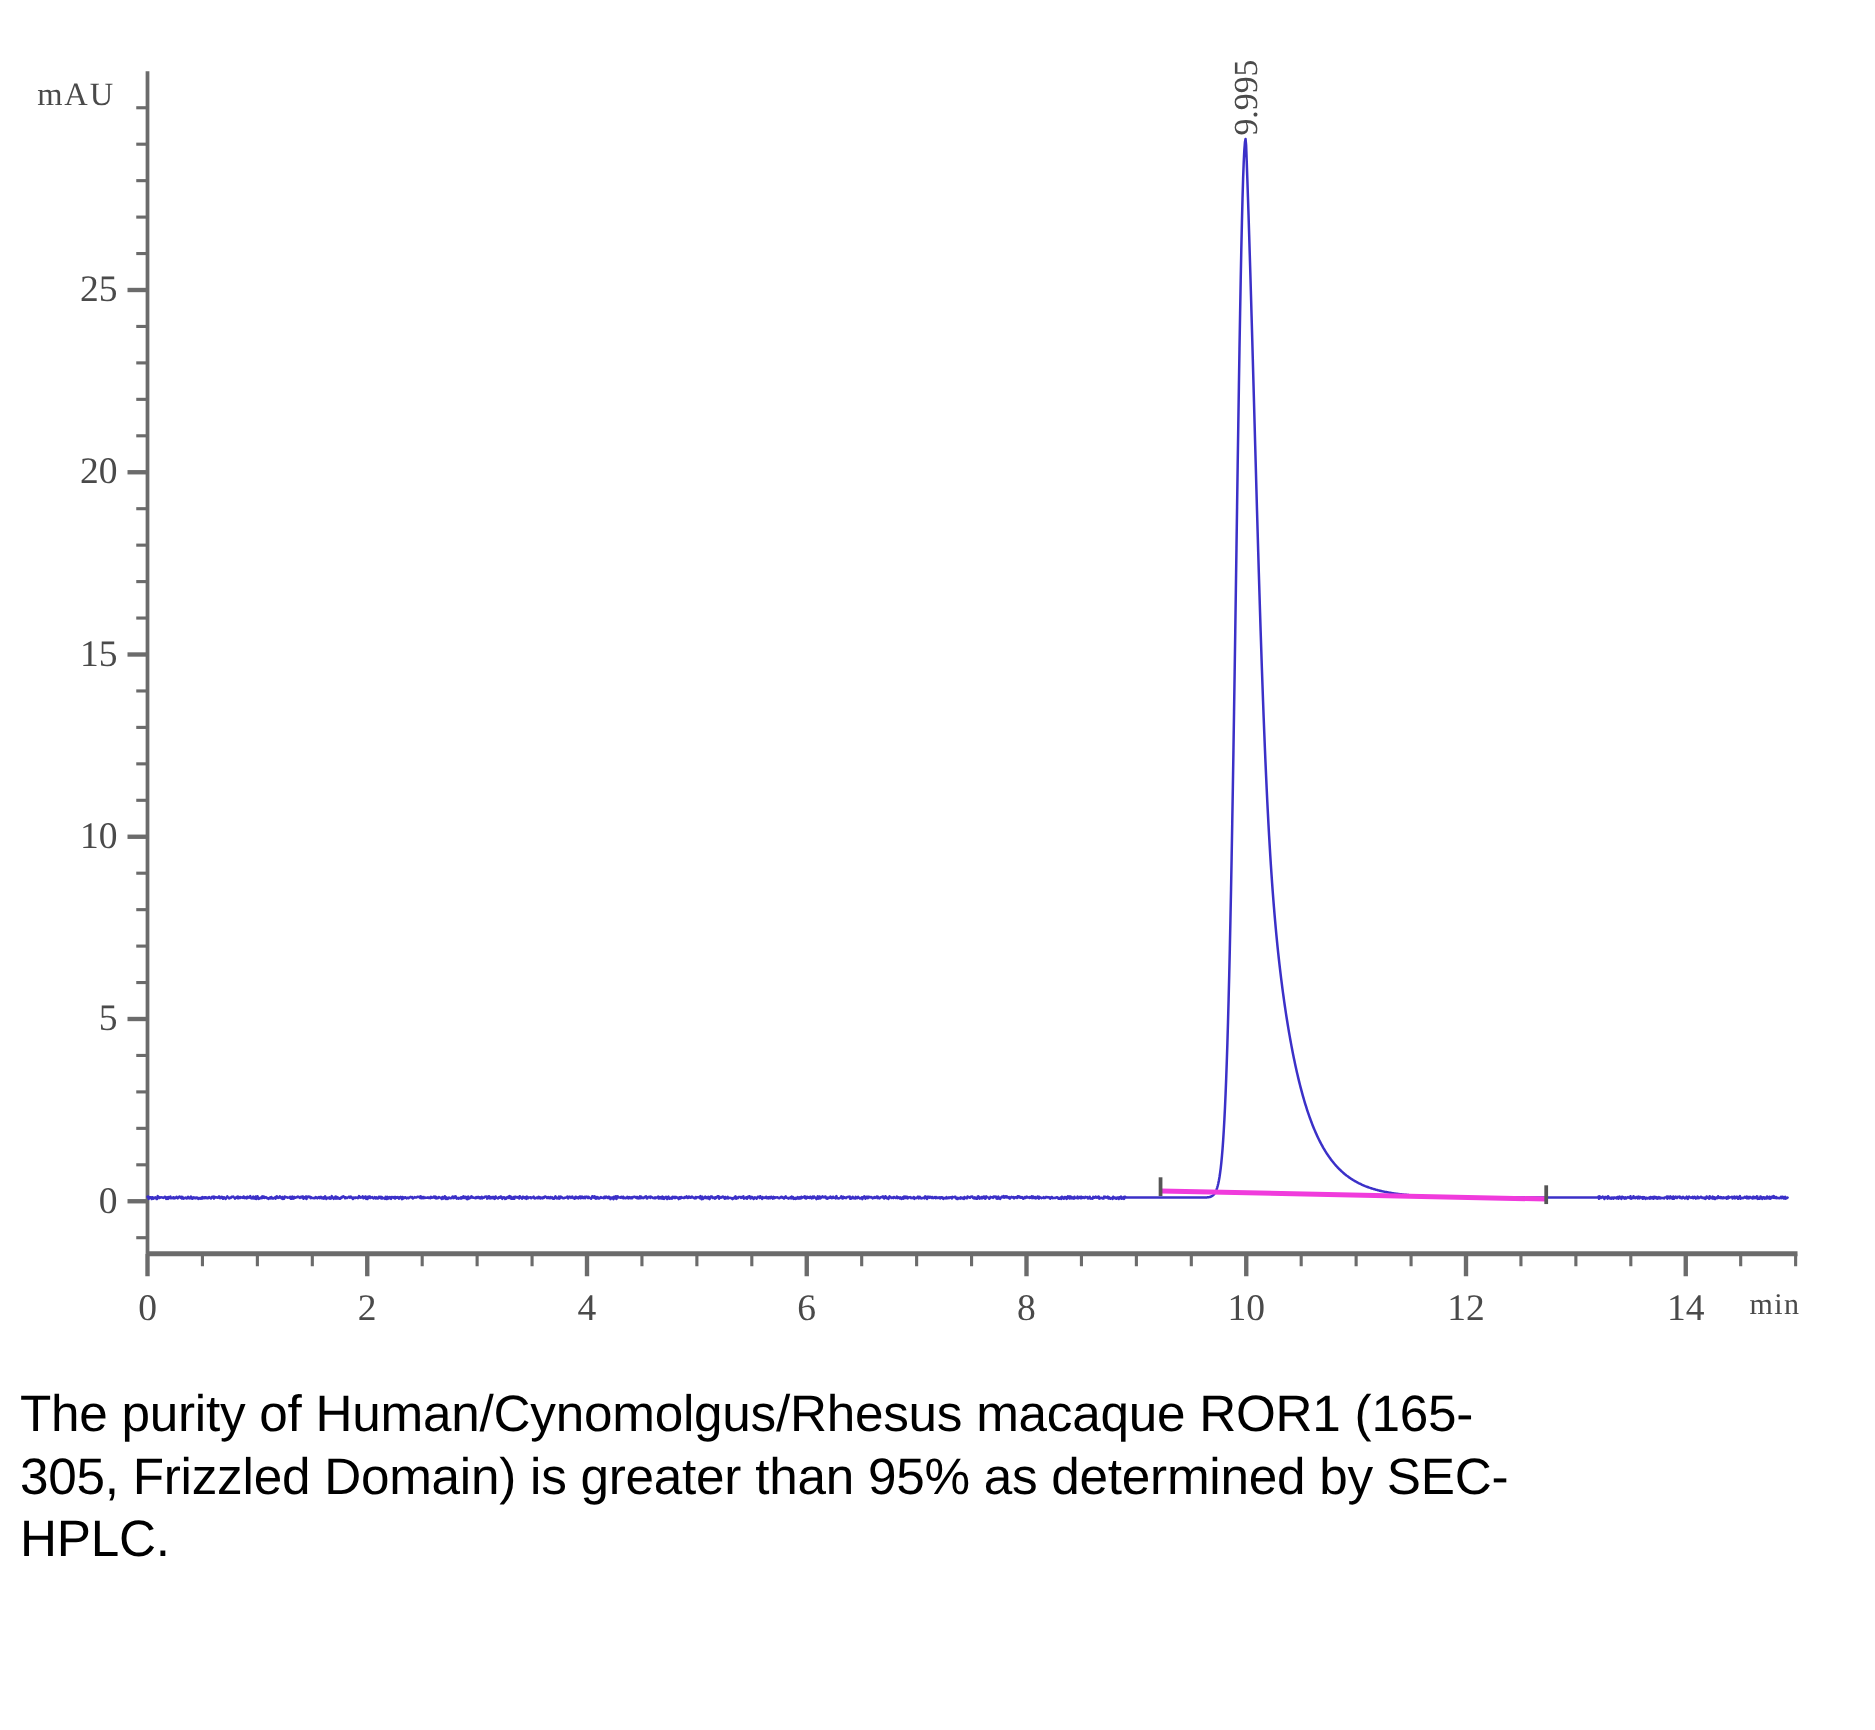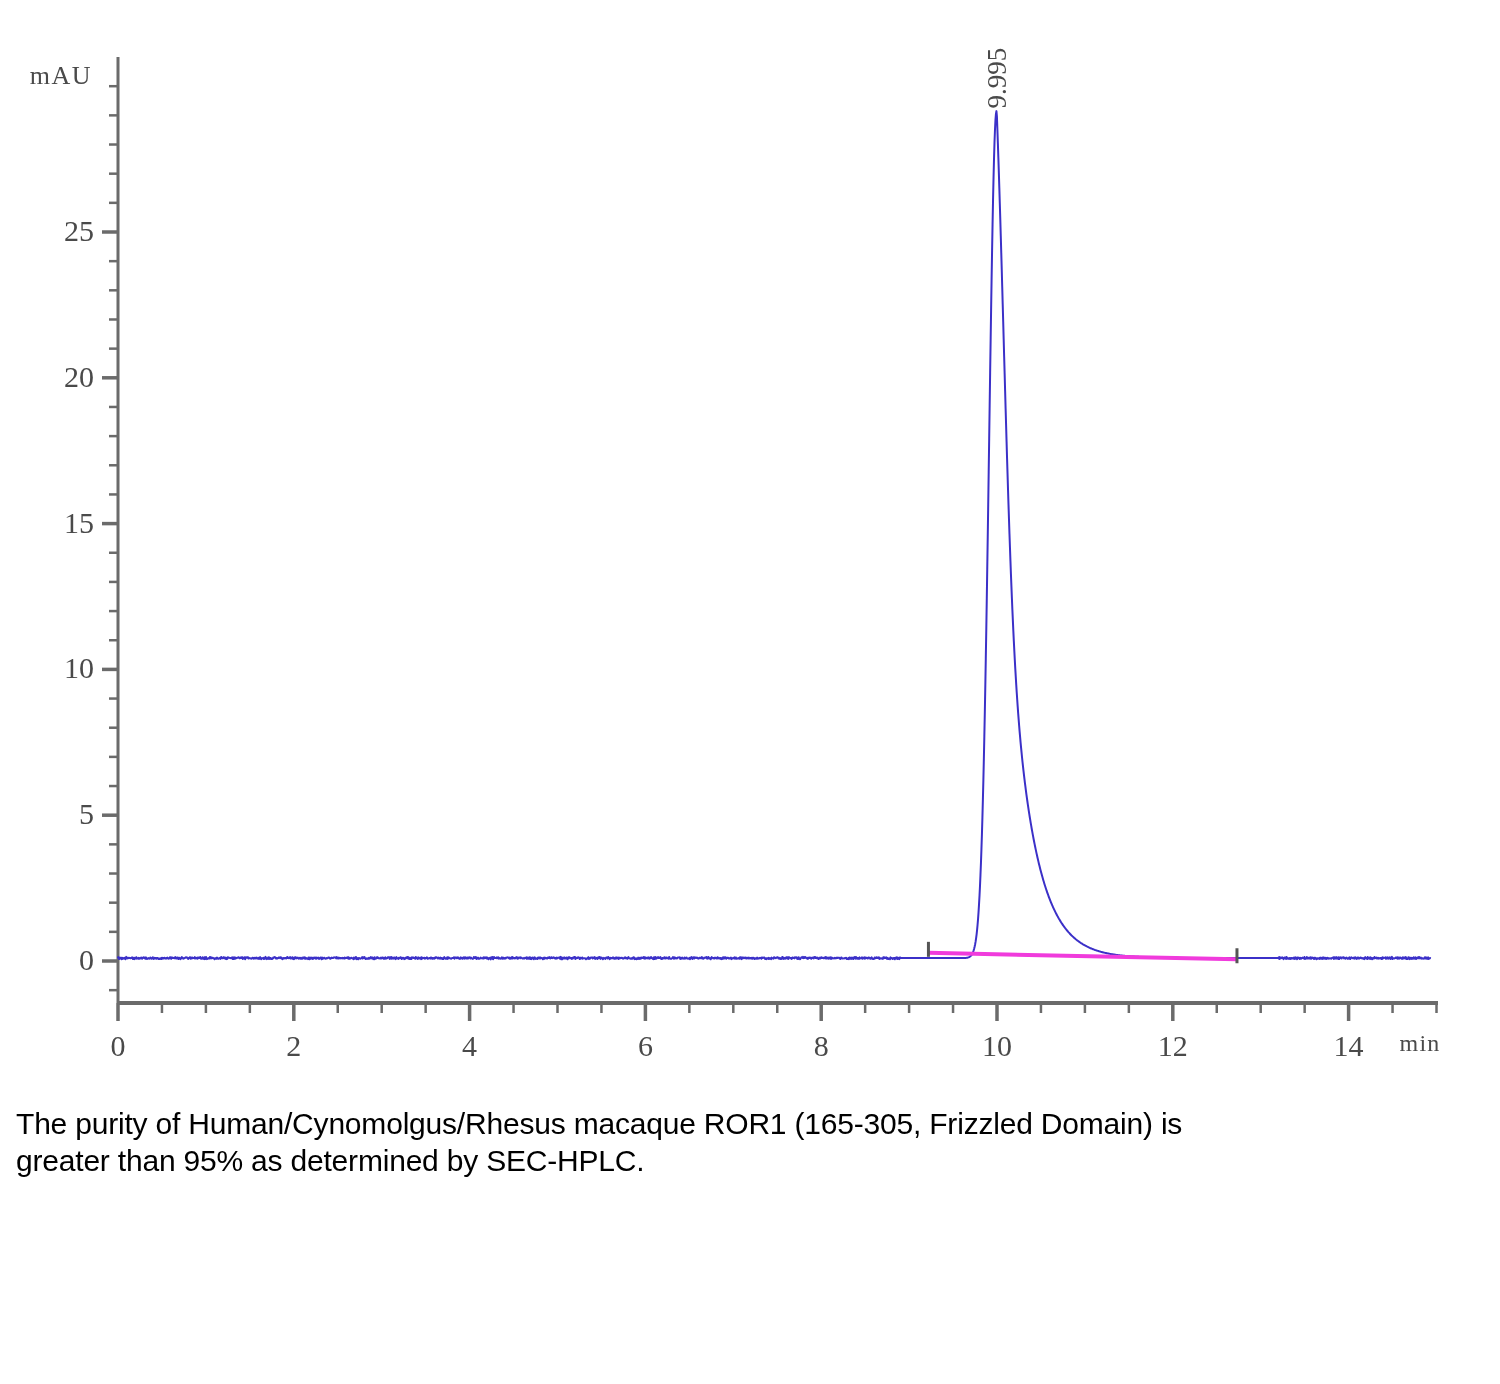--- a/index.html
+++ b/index.html
@@ -43,21 +43,21 @@
 
   
 
   
   #caption {
     position: absolute;
     left: 16px;
     top: 1106px;
     width: 1200px;
     font-family: "Liberation Sans", sans-serif;
-    font-size: 30px;
+    font-size: 41px;
     line-height: 1.22;
     color: #000000;
     letter-spacing: -0.2px;
     white-space: pre-line;
   }
 </style>
 </head>
 <body>
 
 <div id="page">

